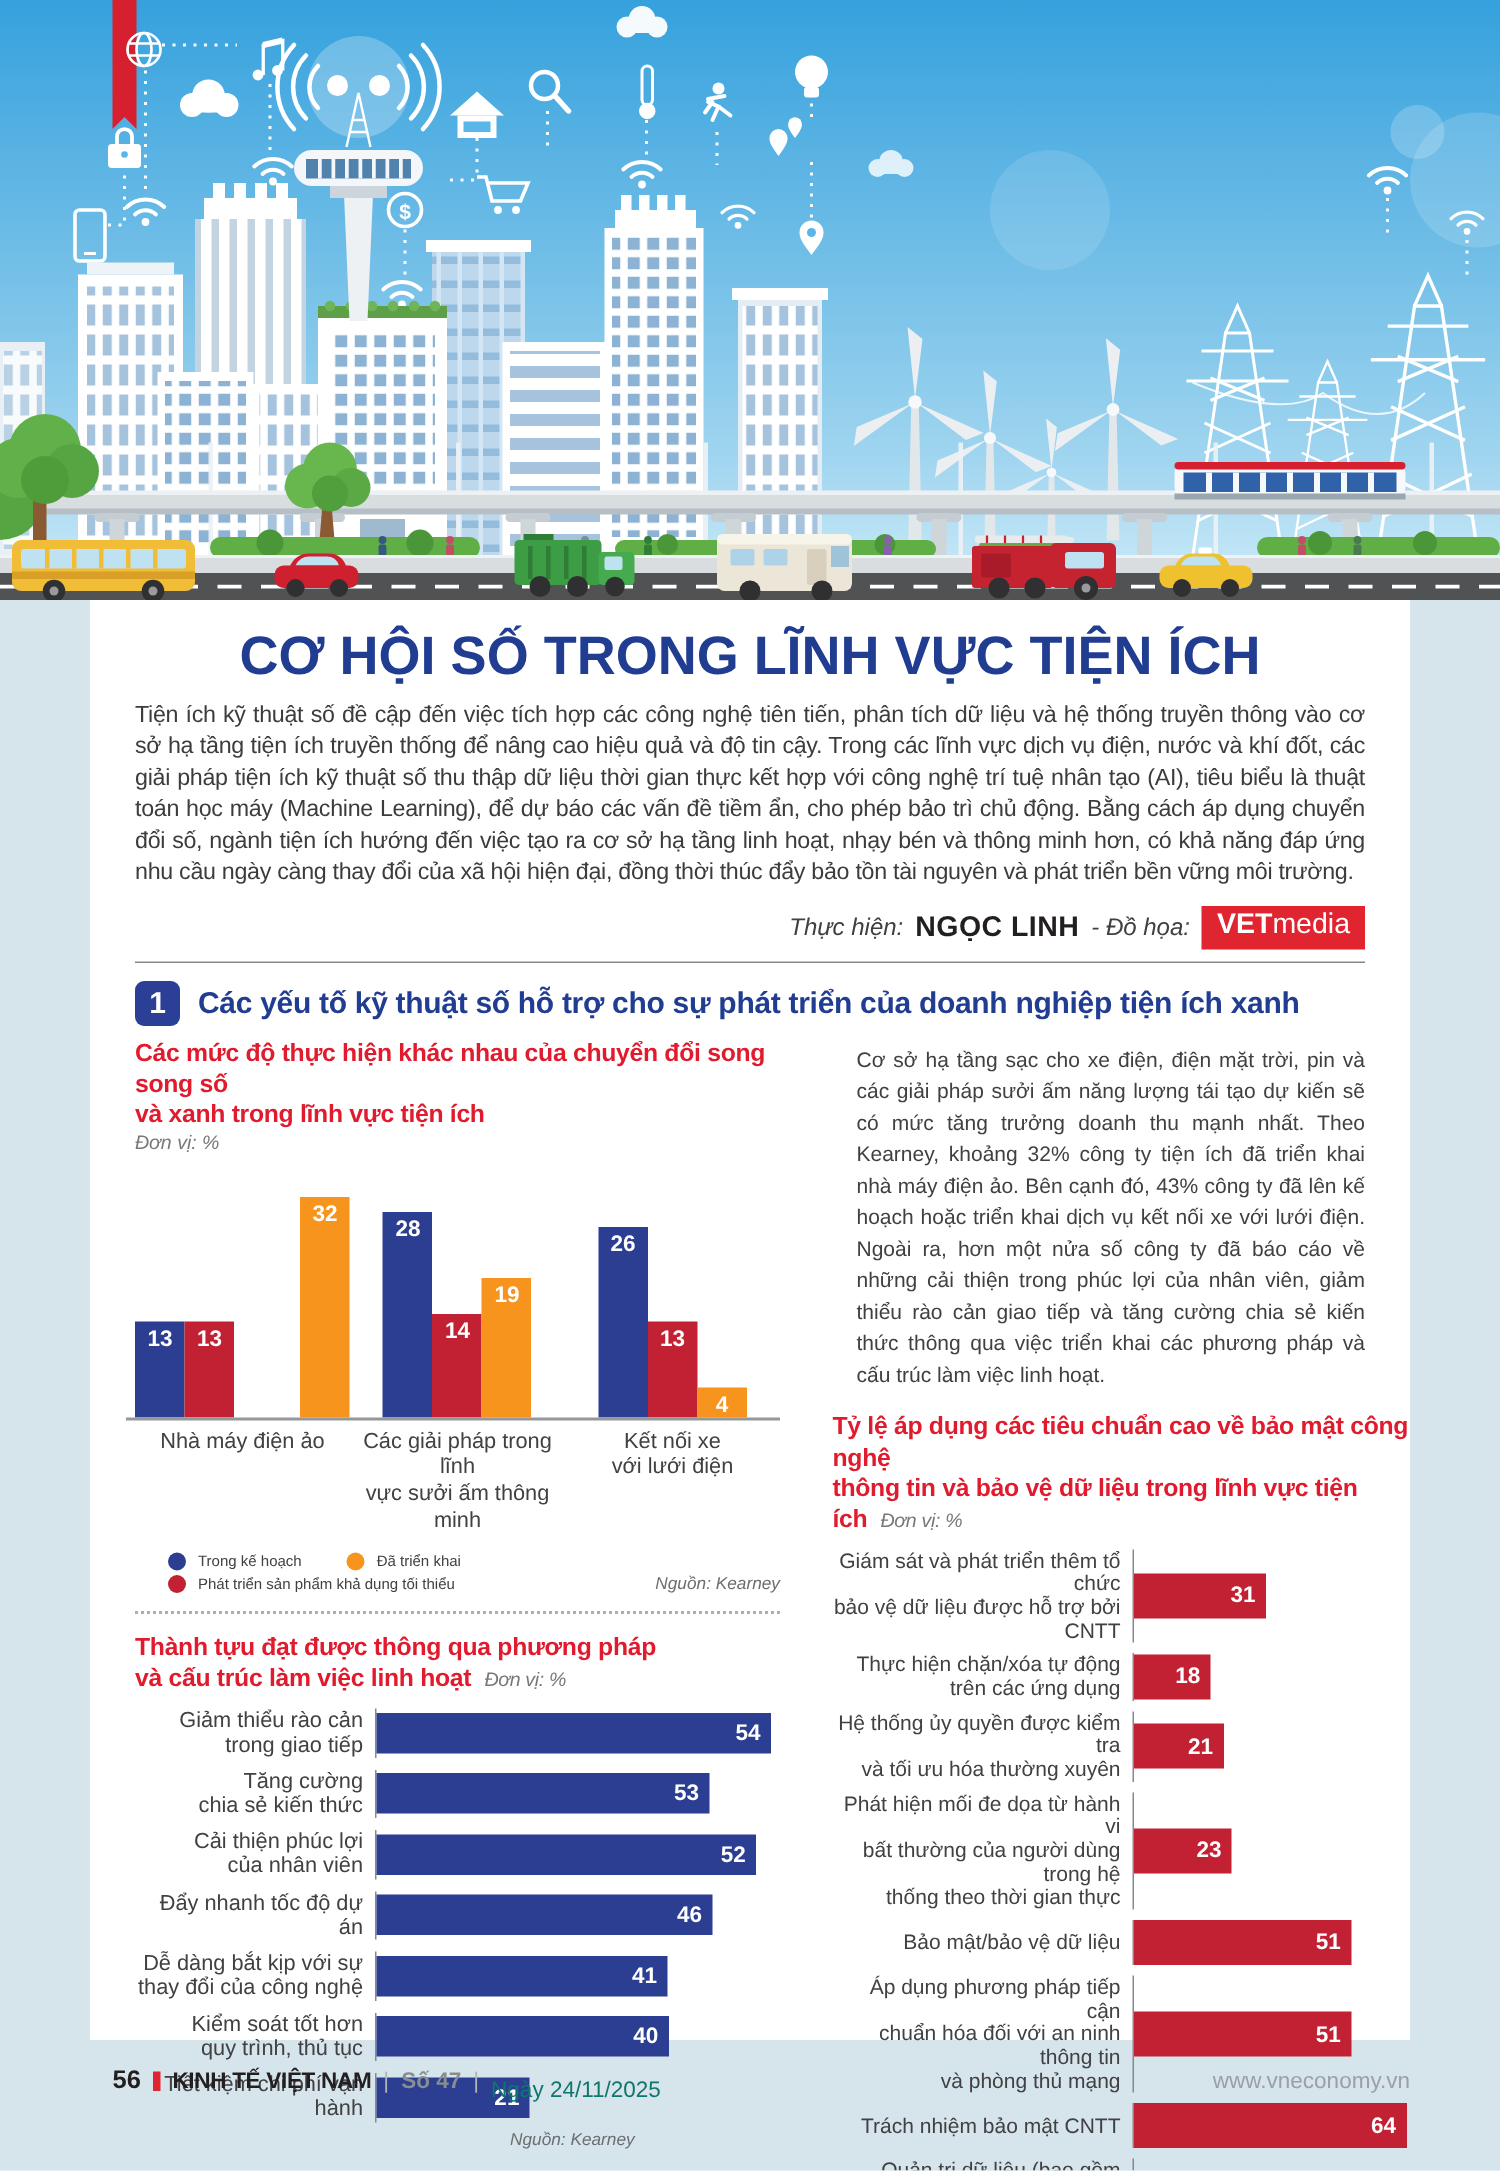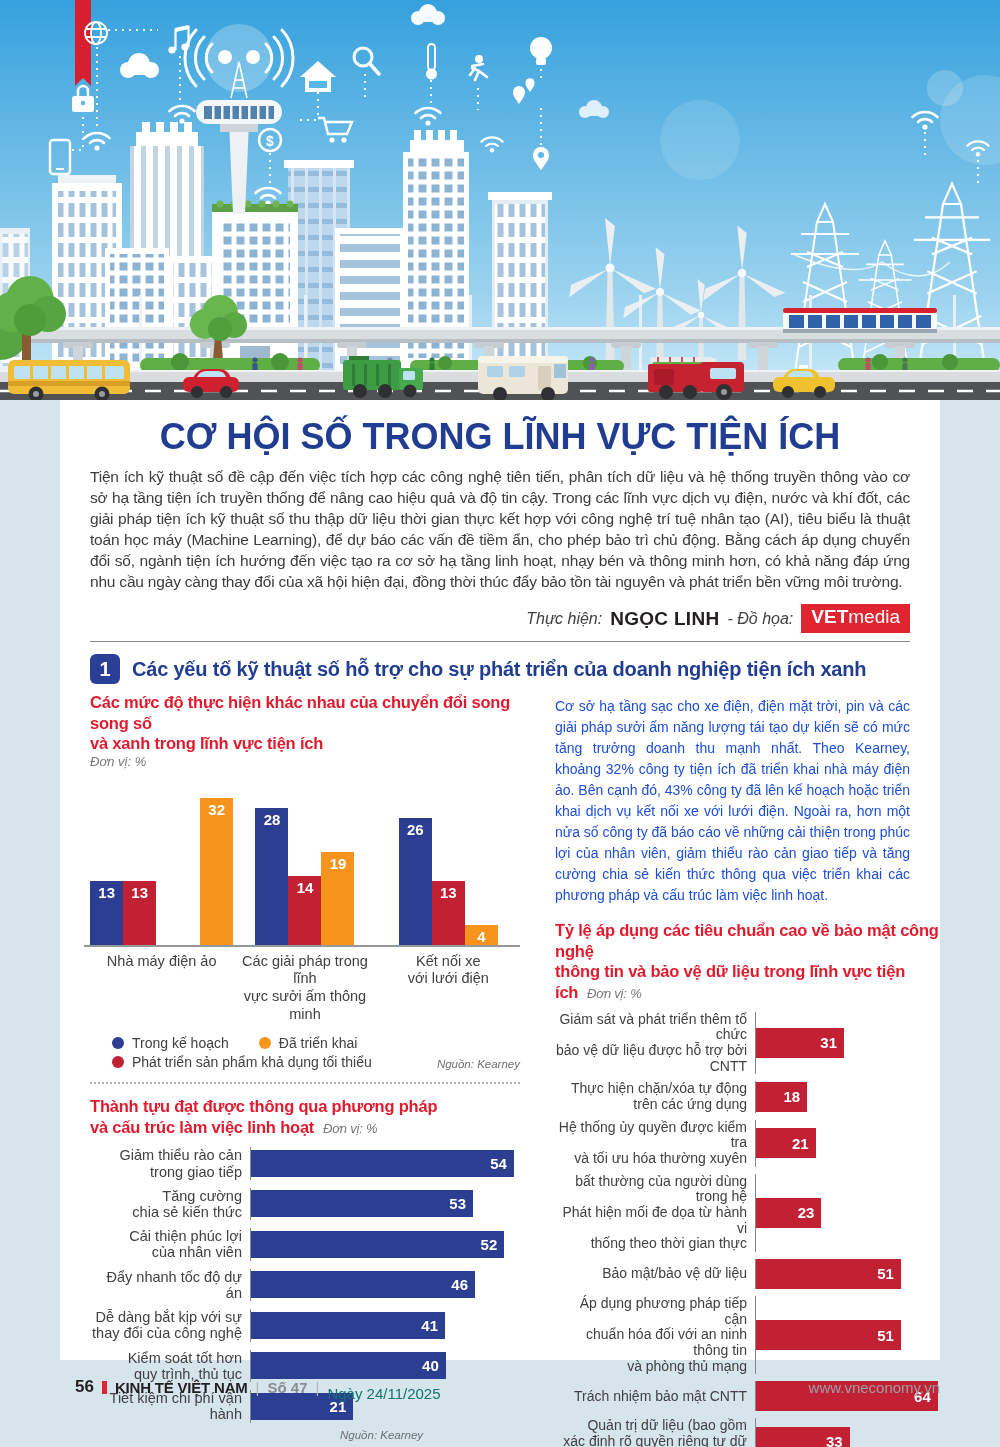--- a/index.html
+++ b/index.html
@@ -27,37 +27,37 @@
   
   #gplot{position:relative;display:flex;margin-top:18px;}
   #gplot::after{content:'';position:absolute;left:-6px;right:0;top:158px;border-top:2px solid #95989b;}
   .ggroup{flex:1;display:flex;flex-direction:column;align-items:center;}
   .gbars{display:flex;align-items:flex-end;height:158px;}
   .gbar{position:relative;width:33px;}
   .gval{position:absolute;top:3px;left:0;right:0;text-align:center;color:#fff;font-weight:bold;font-size:15px;}
   .glab{margin-top:8px;text-align:center;color:#414042;font-size:14.5px;line-height:1.22;}
   .legend{margin-top:12px;position:relative;}
   .lrow{display:flex;gap:30px;margin:3px 0 3px 22px;}
-  .litem{display:flex;align-items:center;gap:8px;color:#414042;font-size:14px;}
+  .litem{display:flex;align-items:center;gap:8px;color:#414042;font-size:10px;}
   .ldot{width:12px;height:12px;border-radius:50%;flex:0 0 auto;}
   .legend .source{position:absolute;right:0;bottom:0;}
   .dotsep{border:none;border-top:2px dotted #a9b0b6;margin:12px 0 12px;}
   
   .hchart{margin-top:6px;}
   .hrow{display:flex;align-items:center;justify-content:space-between;}
   .hlabel{text-align:right;color:#414042;font-size:14.5px;line-height:1.12;padding-right:8px;flex:0 0 auto;}
   #hchart-blue .hlabel{width:152px;}
   #hchart-red .hlabel{width:192px;font-size:14px;}
   .hwrap{align-self:stretch;display:flex;align-items:center;border-left:1.5px solid #86898c;flex:1 1 auto;}
   .hbar{display:flex;align-items:center;justify-content:flex-end;padding-right:7px;box-sizing:border-box;color:#fff;font-weight:bold;font-size:15px;}
   #hchart-blue .hrow{padding:4px 0;}
   #hchart-red .hrow{padding:3.5px 0;}
   #hchart-blue .hbar{height:27px;}
   #hchart-red .hbar{height:30px;}
-  .rp{margin:4px 30px 14px 0;text-align:justify;color:#1d4ed8;font-size:14px;line-height:1.5;}
+  .rp{margin:4px 30px 14px 16px;text-align:justify;color:#404040;font-size:14px;line-height:1.5;}
   .src-blue{display:block;margin:2px 0 0 250px;}
   
   .footer{position:absolute;left:0;right:0;top:1372px;display:flex;justify-content:space-between;padding:0 60px 0 75px;align-items:center;}
   .f-left{display:flex;align-items:center;gap:8px;font-size:15px;}
   .f-num{font-weight:bold;color:#231f20;font-size:17px;}
   .f-tick{width:5px;height:13px;background:#e02530;}
   .f-mag{font-weight:bold;color:#231f20;letter-spacing:-0.2px;}
   .f-sep{color:#b0b4b7;}
   .f-issue{font-weight:bold;color:#898d90;}
   .f-date{color:#0f766e;margin-top:13px;}
@@ -748,22 +748,22 @@
                 <div>và tối ưu hóa thường xuyên</div>
               </div>
               <div class="hwrap">
                 <div class="hbar" style="width: 59.64px; background: rgb(194, 32, 51);">
                   <span>21</span>
                 </div>
               </div>
             </div>
             <div class="hrow">
               <div class="hlabel">
+                <div>Phát hiện mối đe dọa từ hành vi</div>
                 <div>bất thường của người dùng trong hệ</div>
-                <div>Phát hiện mối đe dọa từ hành vi</div>
                 <div>thống theo thời gian thực</div>
               </div>
               <div class="hwrap">
                 <div class="hbar" style="width: 65.32px; background: rgb(194, 32, 51);">
                   <span>23</span>
                 </div>
               </div>
             </div>
             <div class="hrow">
               <div class="hlabel">

